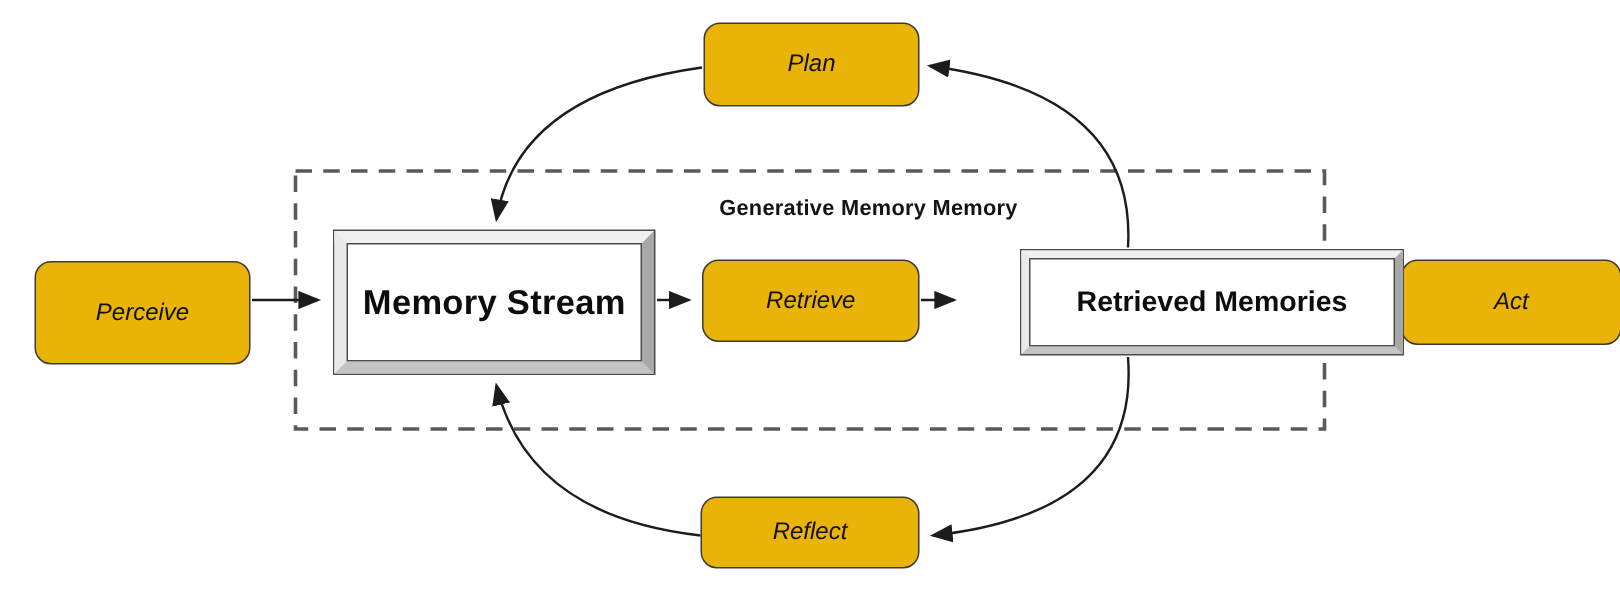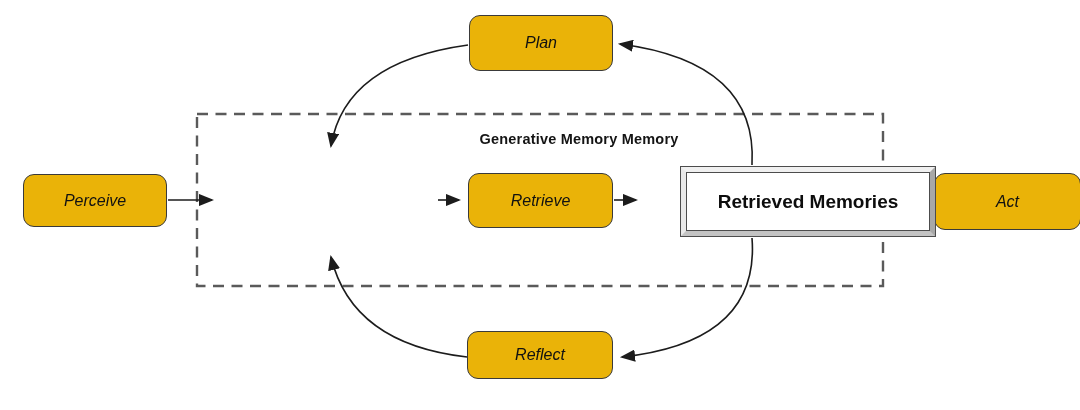--- a/index.html
+++ b/index.html
@@ -94,40 +94,47 @@
     <line class="wire" x1="861" y1="200" x2="904" y2="200" marker-end="url(#arr)"></line>
 
     <path class="wire" d="M 752,165 Q 758,62 620,44" marker-end="url(#arr)"></path>
     <path class="wire" d="M 468,45 Q 345,62 331,146" marker-end="url(#arr)"></path>
     <path class="wire" d="M 752,238 Q 760,342 622,357" marker-end="url(#arr)"></path>
     <path class="wire" d="M 467,357 Q 352,344 331,257" marker-end="url(#arr)"></path>
   </svg>
 
   <div class="region-label">Generative Memory Memory</div>
 
-  <div class="pill" style="left:23px;  top:174px; width:144px; height:53px;border-radius:11px;">
+  <div class="pill" style="left:23px;  top:174px; width:144px; height:69px;border-radius:11px;">
     <span>Perceive</span>
   </div>
 
   <div class="pill" style="left:469px; top:15px;  width:144px; height:56px;">
     <span>Plan</span>
   </div>
 
   <div class="pill" style="left:468px; top:173px; width:145px; height:55px;text-align:right;">
     <span>Retrieve</span>
   </div>
 
   <div class="pill" style="left:913px; top:173px; width:147px; height:57px;margin-left:21px;">
     <span>Act</span>
   </div>
 
   <div class="pill" style="left:467px; top:331px; width:146px; height:48px;">
     <span>Reflect</span>
   </div>
 
+  <div class="frame3d big" style="left:222px; top:153px; width:215px; height:97px;">
+    <div class="bevel">
+      <div class="inner">
+        <span>Memory Stream</span>
+      </div>
+    </div>
+  </div>
 
   <div class="frame3d small" style="left:680px; top:166px; width:256px; height:71px;">
     <div class="bevel">
       <div class="inner">
         <span>Retrieved Memories</span>
       </div>
     </div>
   </div>
 
 </div>

